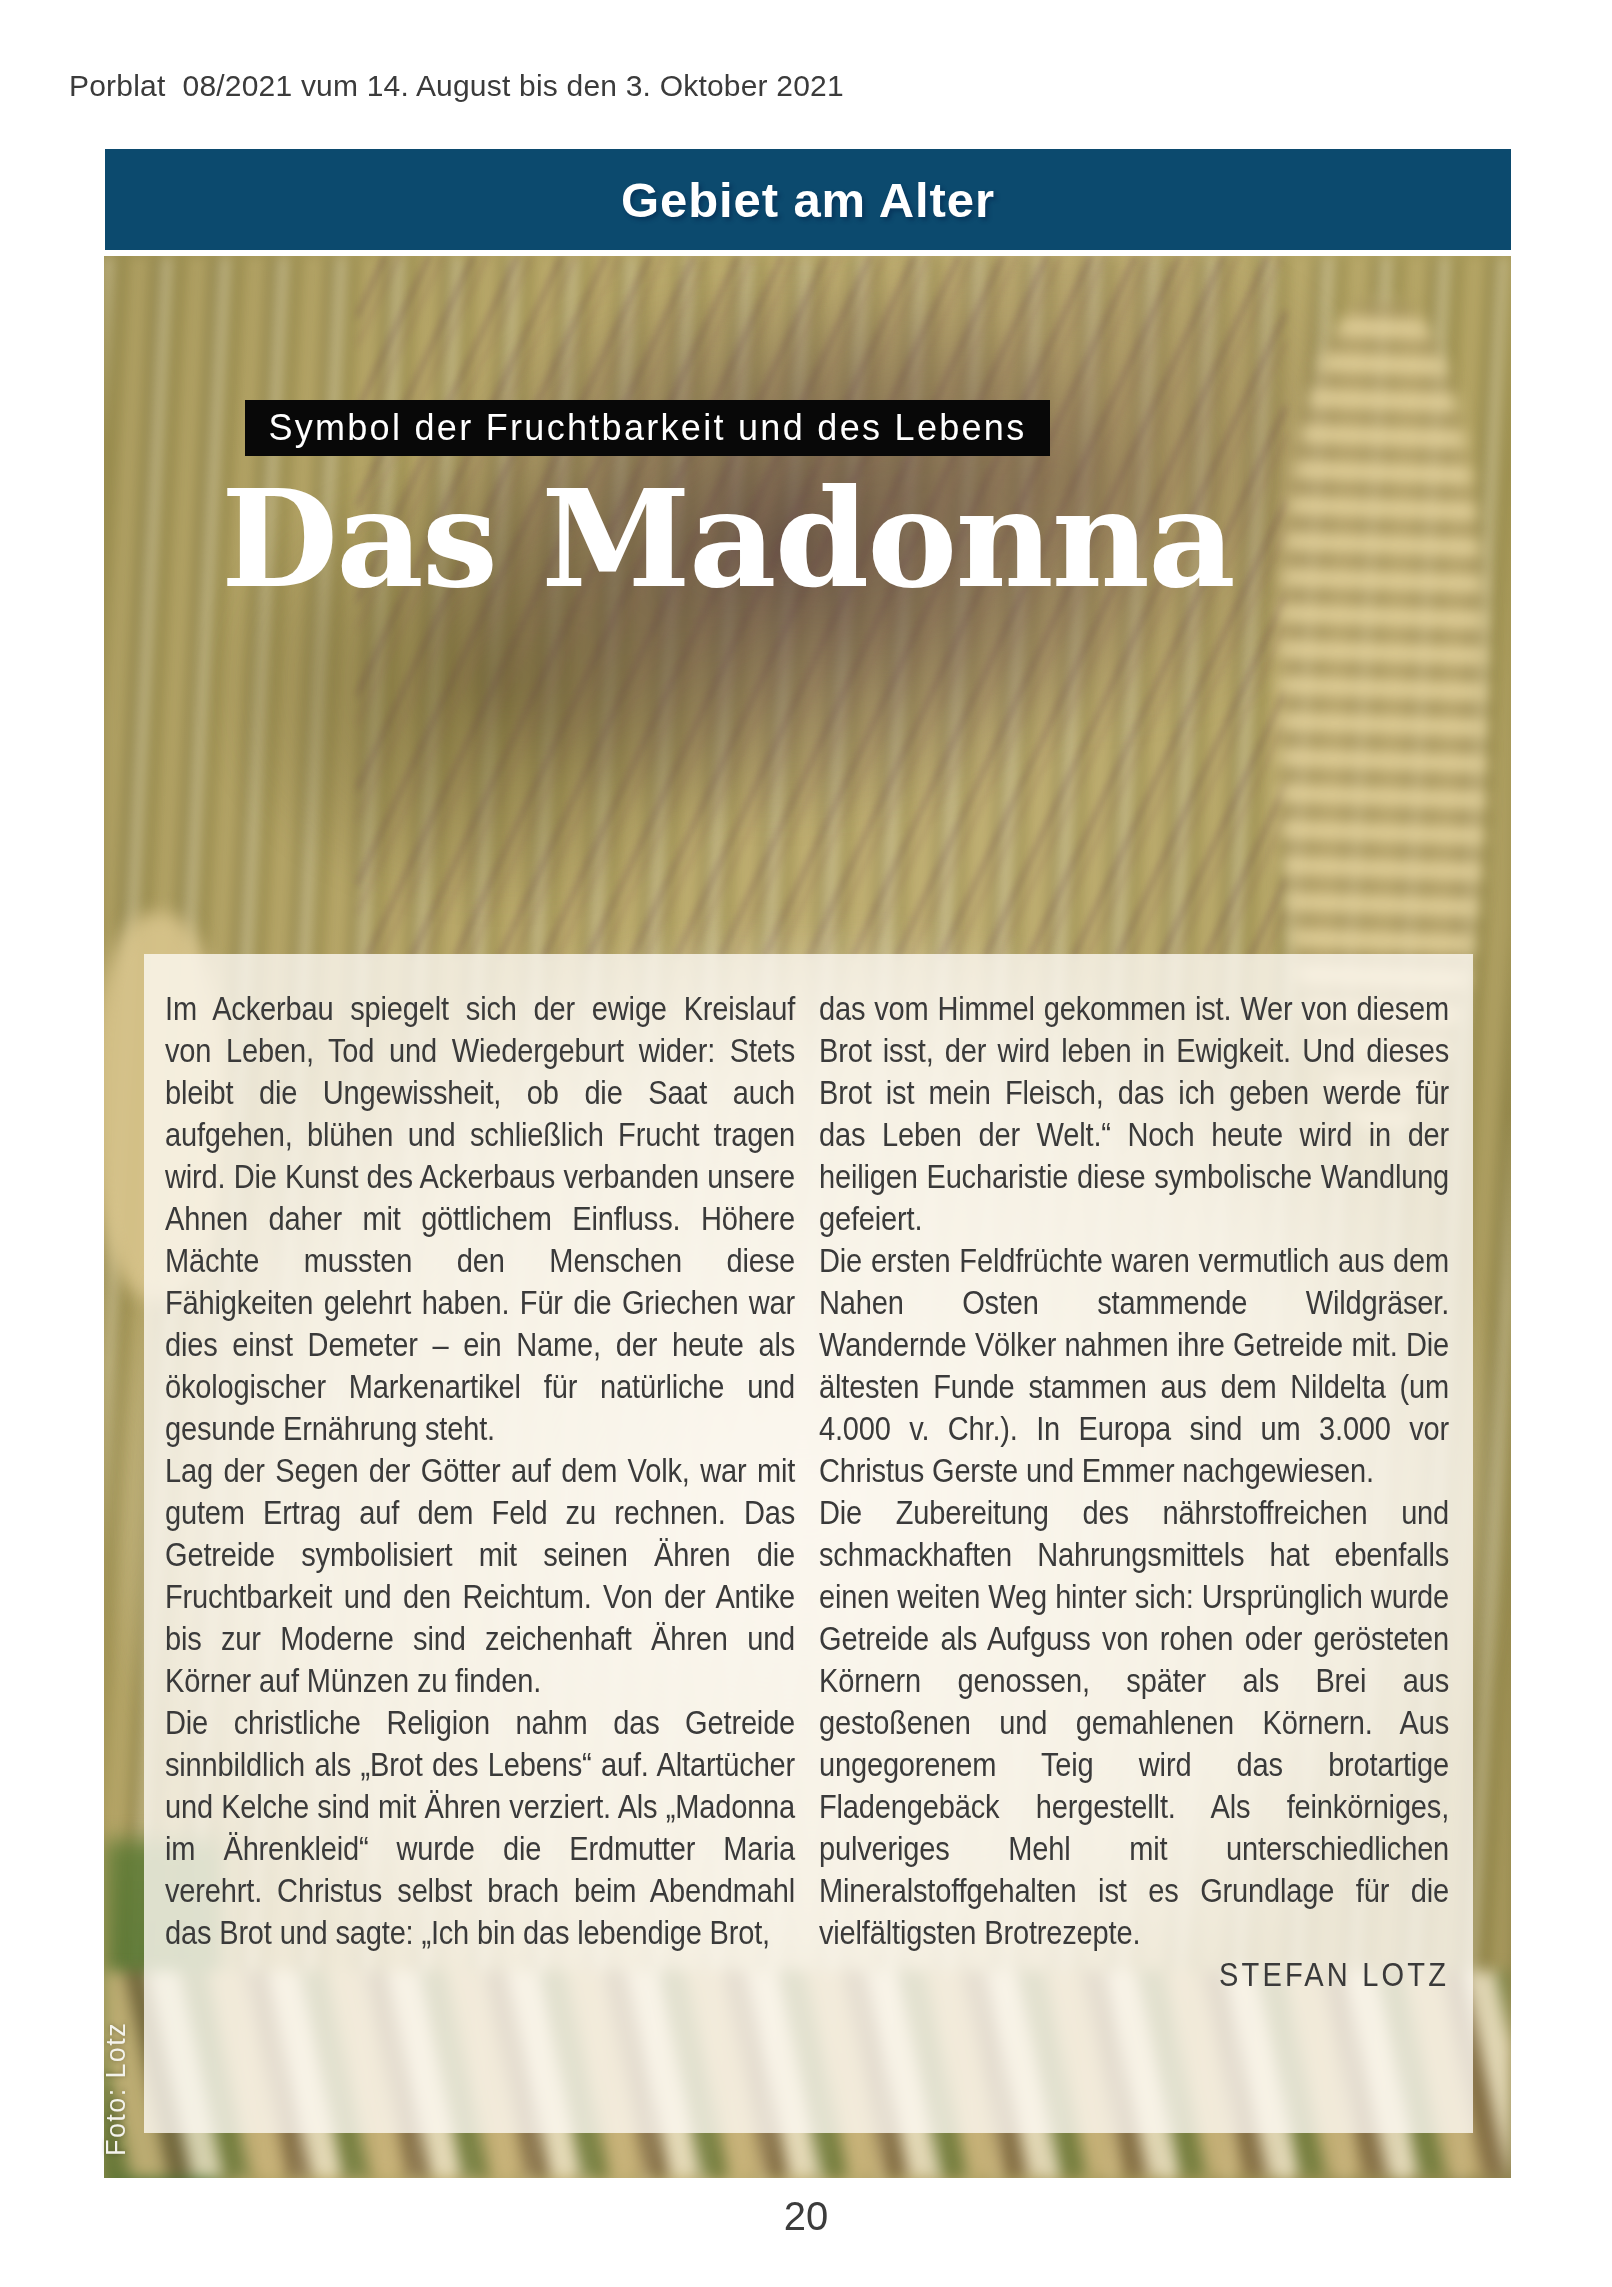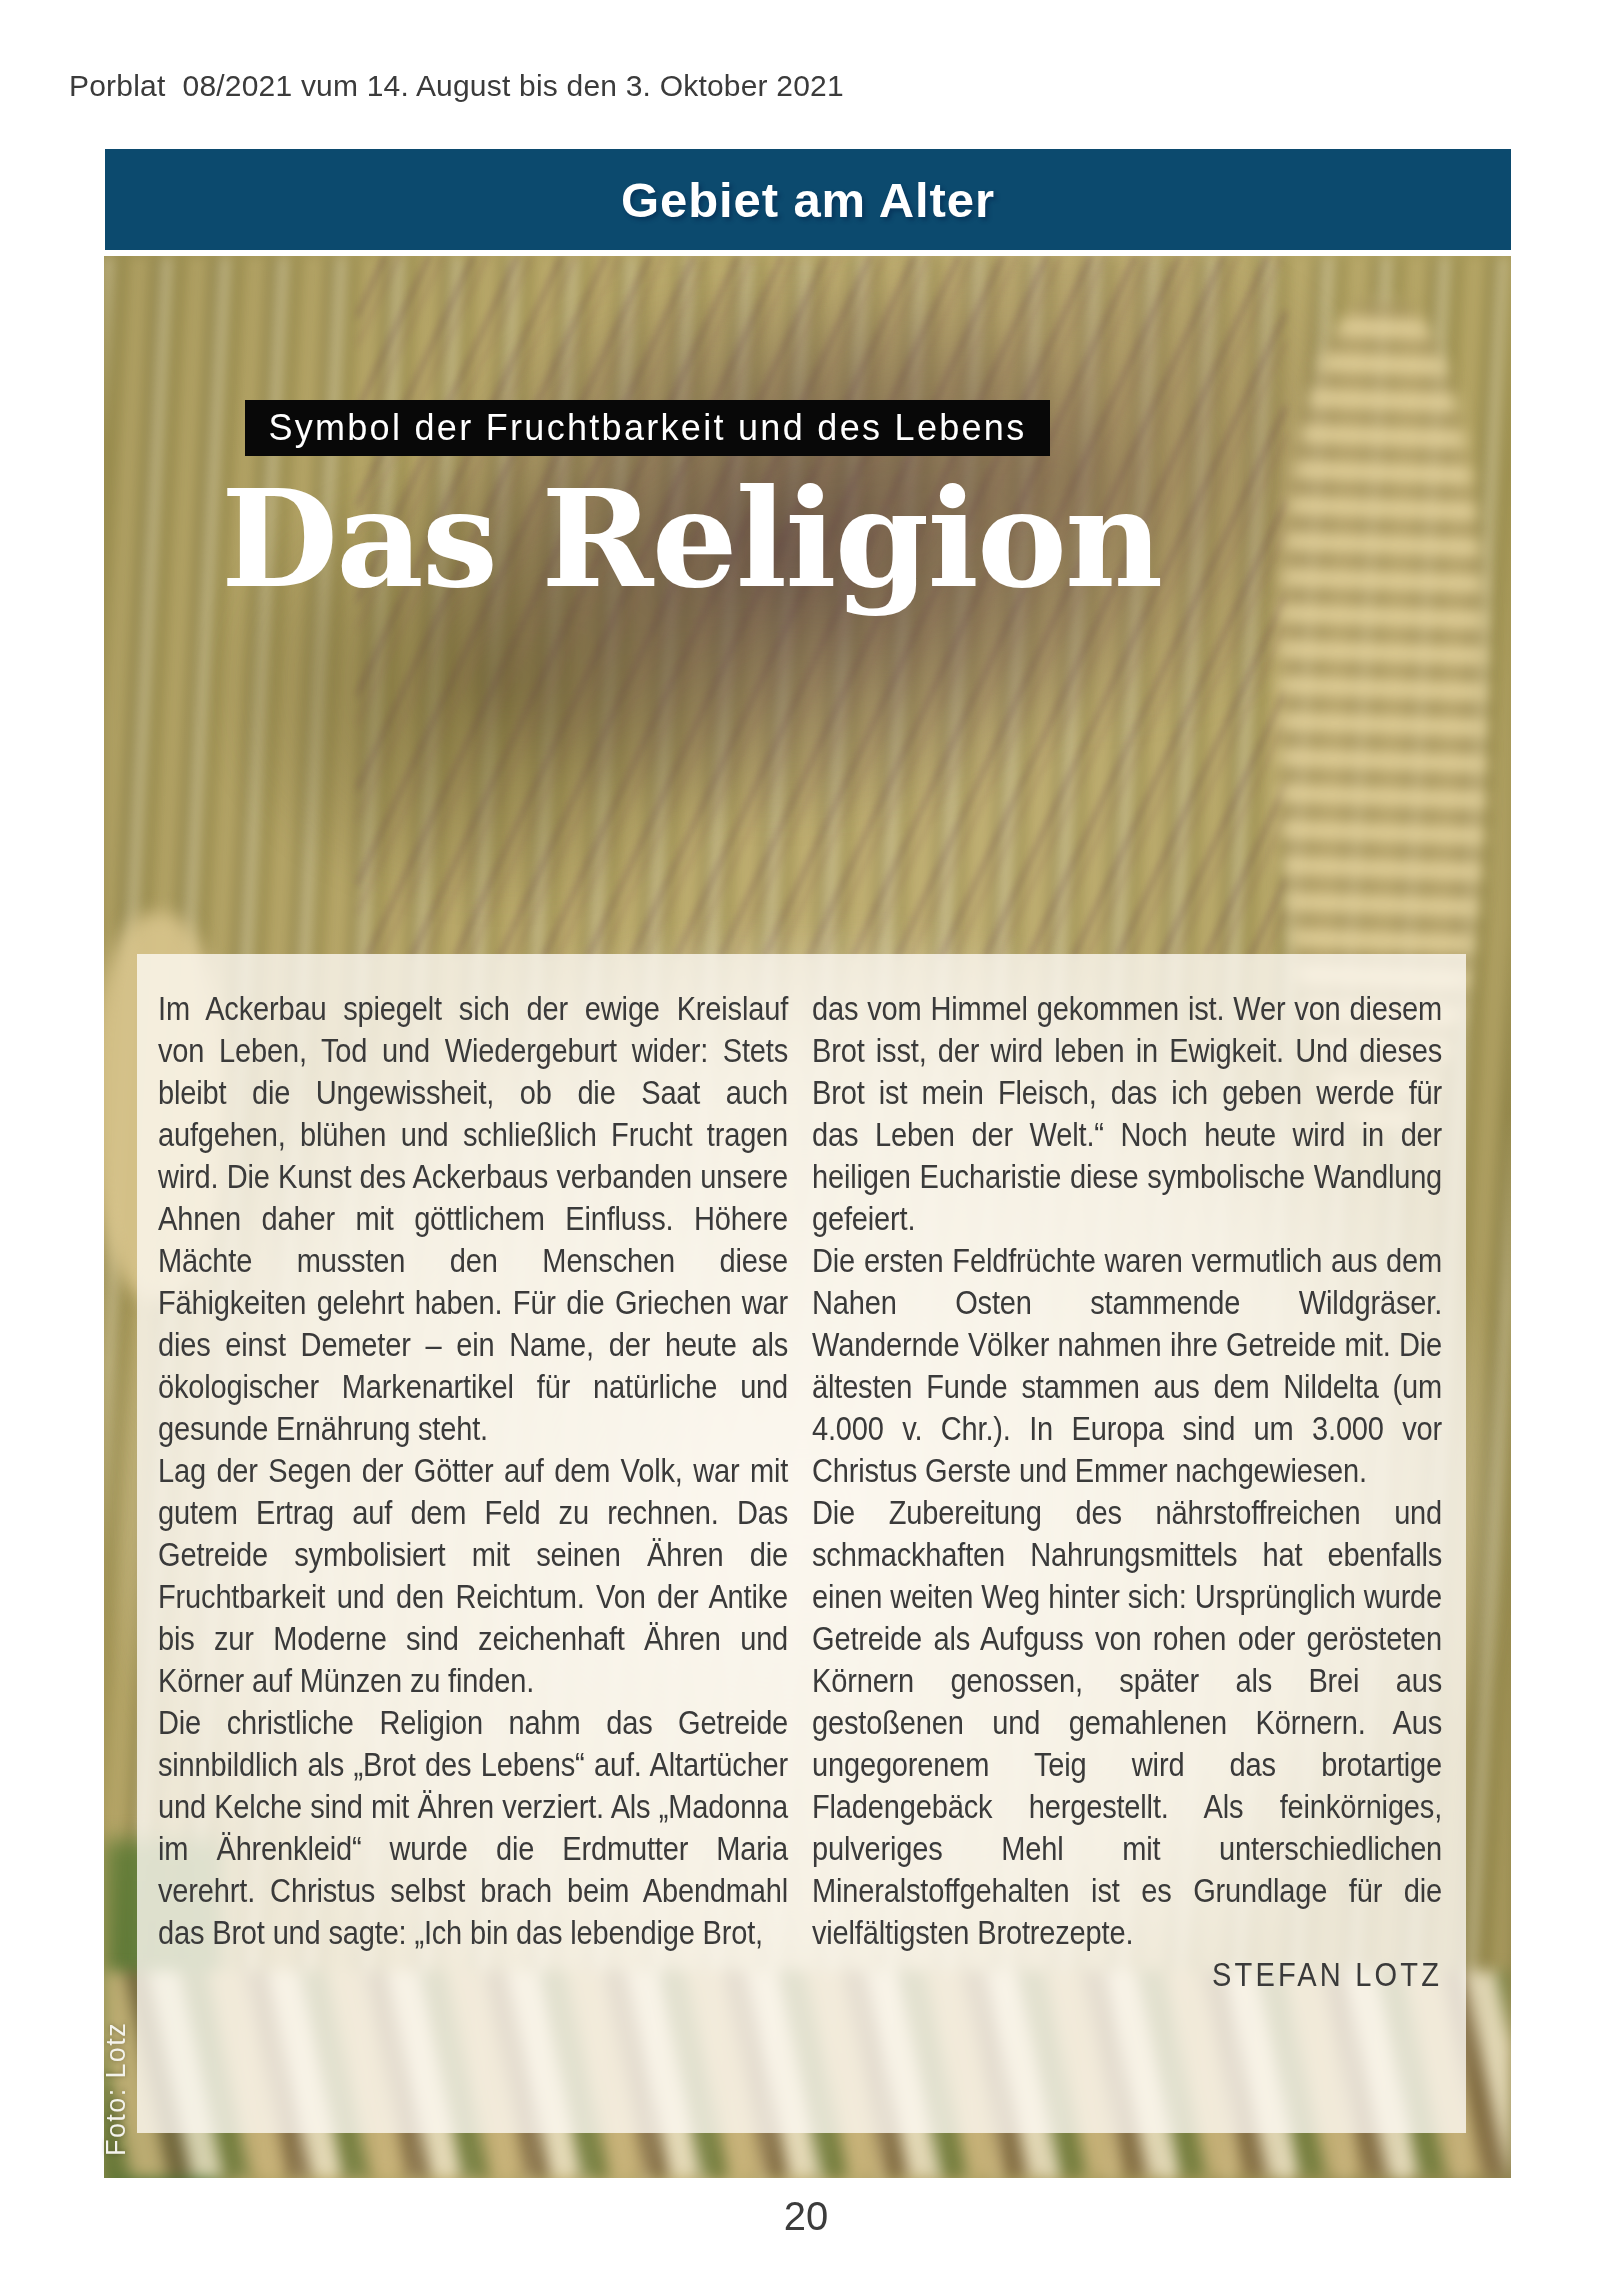--- a/index.html
+++ b/index.html
@@ -84,21 +84,21 @@
     background:rgb(8,8,8);color:#ffffff;font-size:36px;letter-spacing:2.3px;
     padding:0 23.4px;white-space:nowrap;
   }
   .hero-title{
     position:absolute;left:221px;top:461px;color:#ffffff;
     font-family:"DejaVu Serif", serif;font-weight:bold;
     font-size:135px;letter-spacing:-1.8px;line-height:1.15;white-space:nowrap;
   }
   
   .text-overlay{
-    position:absolute;left:137px;top:954px;width:1329px;height:1179px;
+    position:absolute;left:144px;top:954px;width:1329px;height:1179px;
     background:rgba(252,249,243,0.80);
     text-decoration:underline;
   }
   .col{position:absolute;top:34px;width:630px;}
   .col-1{left:21px;}
   .col-2{left:675px;}
   .col-inner{
     width:716px;transform:scaleX(0.88);transform-origin:0 0;
     font-size:33px;line-height:42px;color:#3a3a3a;text-align:justify;
     letter-spacing:-0.2px;
@@ -135,21 +135,21 @@
   <div class="ph-awns"></div>
   <div class="ph-ear-right"></div>
   <div class="ph-ear-left"></div>
   <div class="ph-light-mid"></div>
   <div class="ph-green-left"></div>
   <div class="ph-bottom"></div>
 </div>
 
 <div class="kicker">Symbol der Fruchtbarkeit und des Lebens</div>
 
-<div class="hero-title">Das Religion</div>
+<div class="hero-title">Das Madonna</div>
 
 <div class="text-overlay">
   <div class="col col-1">
     <div class="col-inner">
       <p>Im Ackerbau spiegelt sich der ewige Kreislauf von Leben, Tod und Wiedergeburt wider: Stets bleibt die Ungewissheit, ob die Saat auch aufgehen, blühen und schließlich Frucht tragen wird. Die Kunst des Ackerbaus verbanden unsere Ahnen daher mit göttlichem Einfluss. Höhere Mächte mussten den Menschen diese Fähigkeiten gelehrt haben. Für die Griechen war dies einst Demeter – ein Name, der heute als ökologischer Markenartikel für natürliche und gesunde Ernährung steht.</p>
       <p>Lag der Segen der Götter auf dem Volk, war mit gutem Ertrag auf dem Feld zu rechnen. Das Getreide symbolisiert mit seinen Ähren die Fruchtbarkeit und den Reichtum. Von der Antike bis zur Moderne sind zeichenhaft Ähren und Körner auf Münzen zu finden.</p>
       <p>Die christliche Religion nahm das Getreide sinnbildlich als „Brot des Lebens“ auf. Altartücher und Kelche sind mit Ähren verziert. Als „Madonna im Ährenkleid“ wurde die Erdmutter Maria verehrt. Christus selbst brach beim Abendmahl das Brot und sagte: „Ich bin das lebendige Brot,</p>
     </div>
   </div>
   <div class="col col-2">

